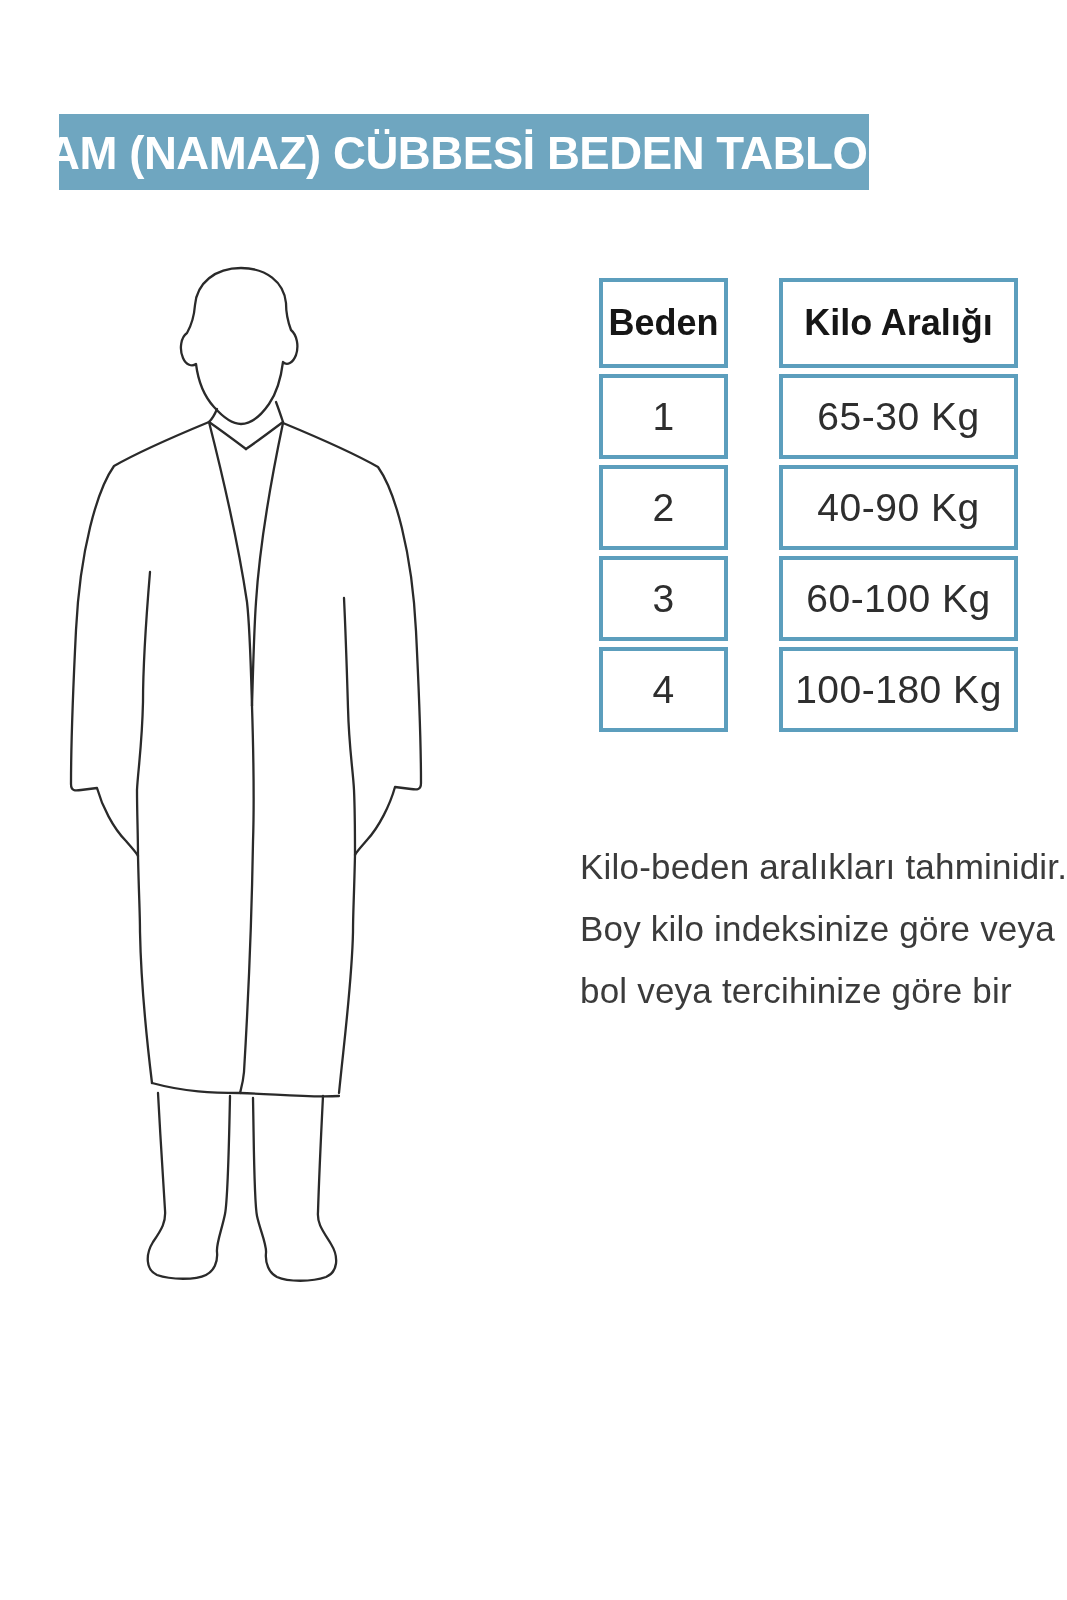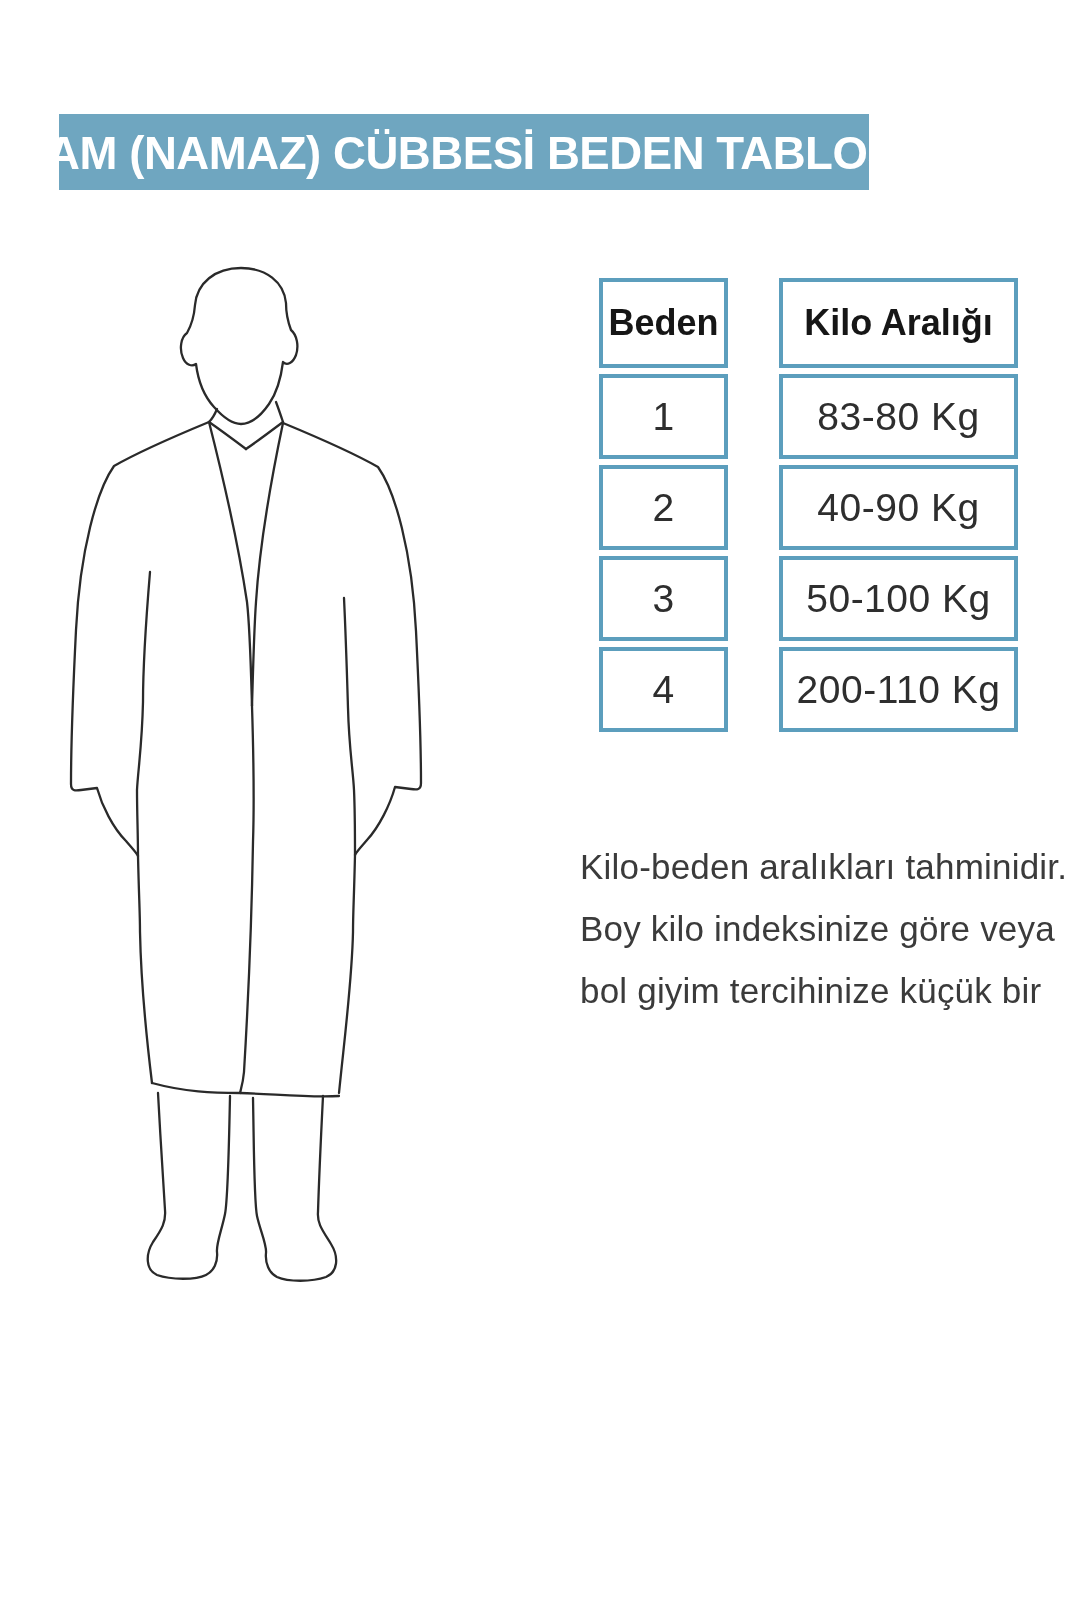--- a/index.html
+++ b/index.html
@@ -104,31 +104,31 @@
       <path d="M 108,843 C 110,882 113,926 115,960 C 116,972 112,979 103,992 C 95,1005 96,1020 107,1025 C 121,1030 146,1030 156,1025 C 164,1021 168,1012 167,1002 C 166,994 172,979 175,964 C 178,949 179,896 180,846"></path>
       <path d="M 273,846 C 271,886 269,929 268,962 C 267,974 273,981 281,994 C 289,1007 288,1022 276,1027 C 262,1032 238,1032 227,1027 C 219,1023 215,1013 216,1003 C 217,995 210,980 207,966 C 204,951 204,898 203,848"></path>
     </svg>
   </div>
 
   <div class="size-table">
     <div class="cell head">Beden</div>
     <div class="cell head">Kilo Aralığı</div>
 
     <div class="cell data">1</div>
-    <div class="cell data">83-80 Kg</div>
+    <div class="cell data">65-30 Kg</div>
 
     <div class="cell data">2</div>
     <div class="cell data">40-90 Kg</div>
 
     <div class="cell data">3</div>
-    <div class="cell data">50-100 Kg</div>
+    <div class="cell data">60-100 Kg</div>
 
     <div class="cell data">4</div>
-    <div class="cell data">200-110 Kg</div>
+    <div class="cell data">100-180 Kg</div>
   </div>
 
   <div class="note">
     <div>Kilo-beden aralıkları tahminidir.</div>
     <div>Boy kilo indeksinize göre veya</div>
-    <div>bol giyim tercihinize küçük bir</div>
+    <div>bol veya tercihinize göre bir</div>
   </div>
 
 </div>
 
 </body></html>

